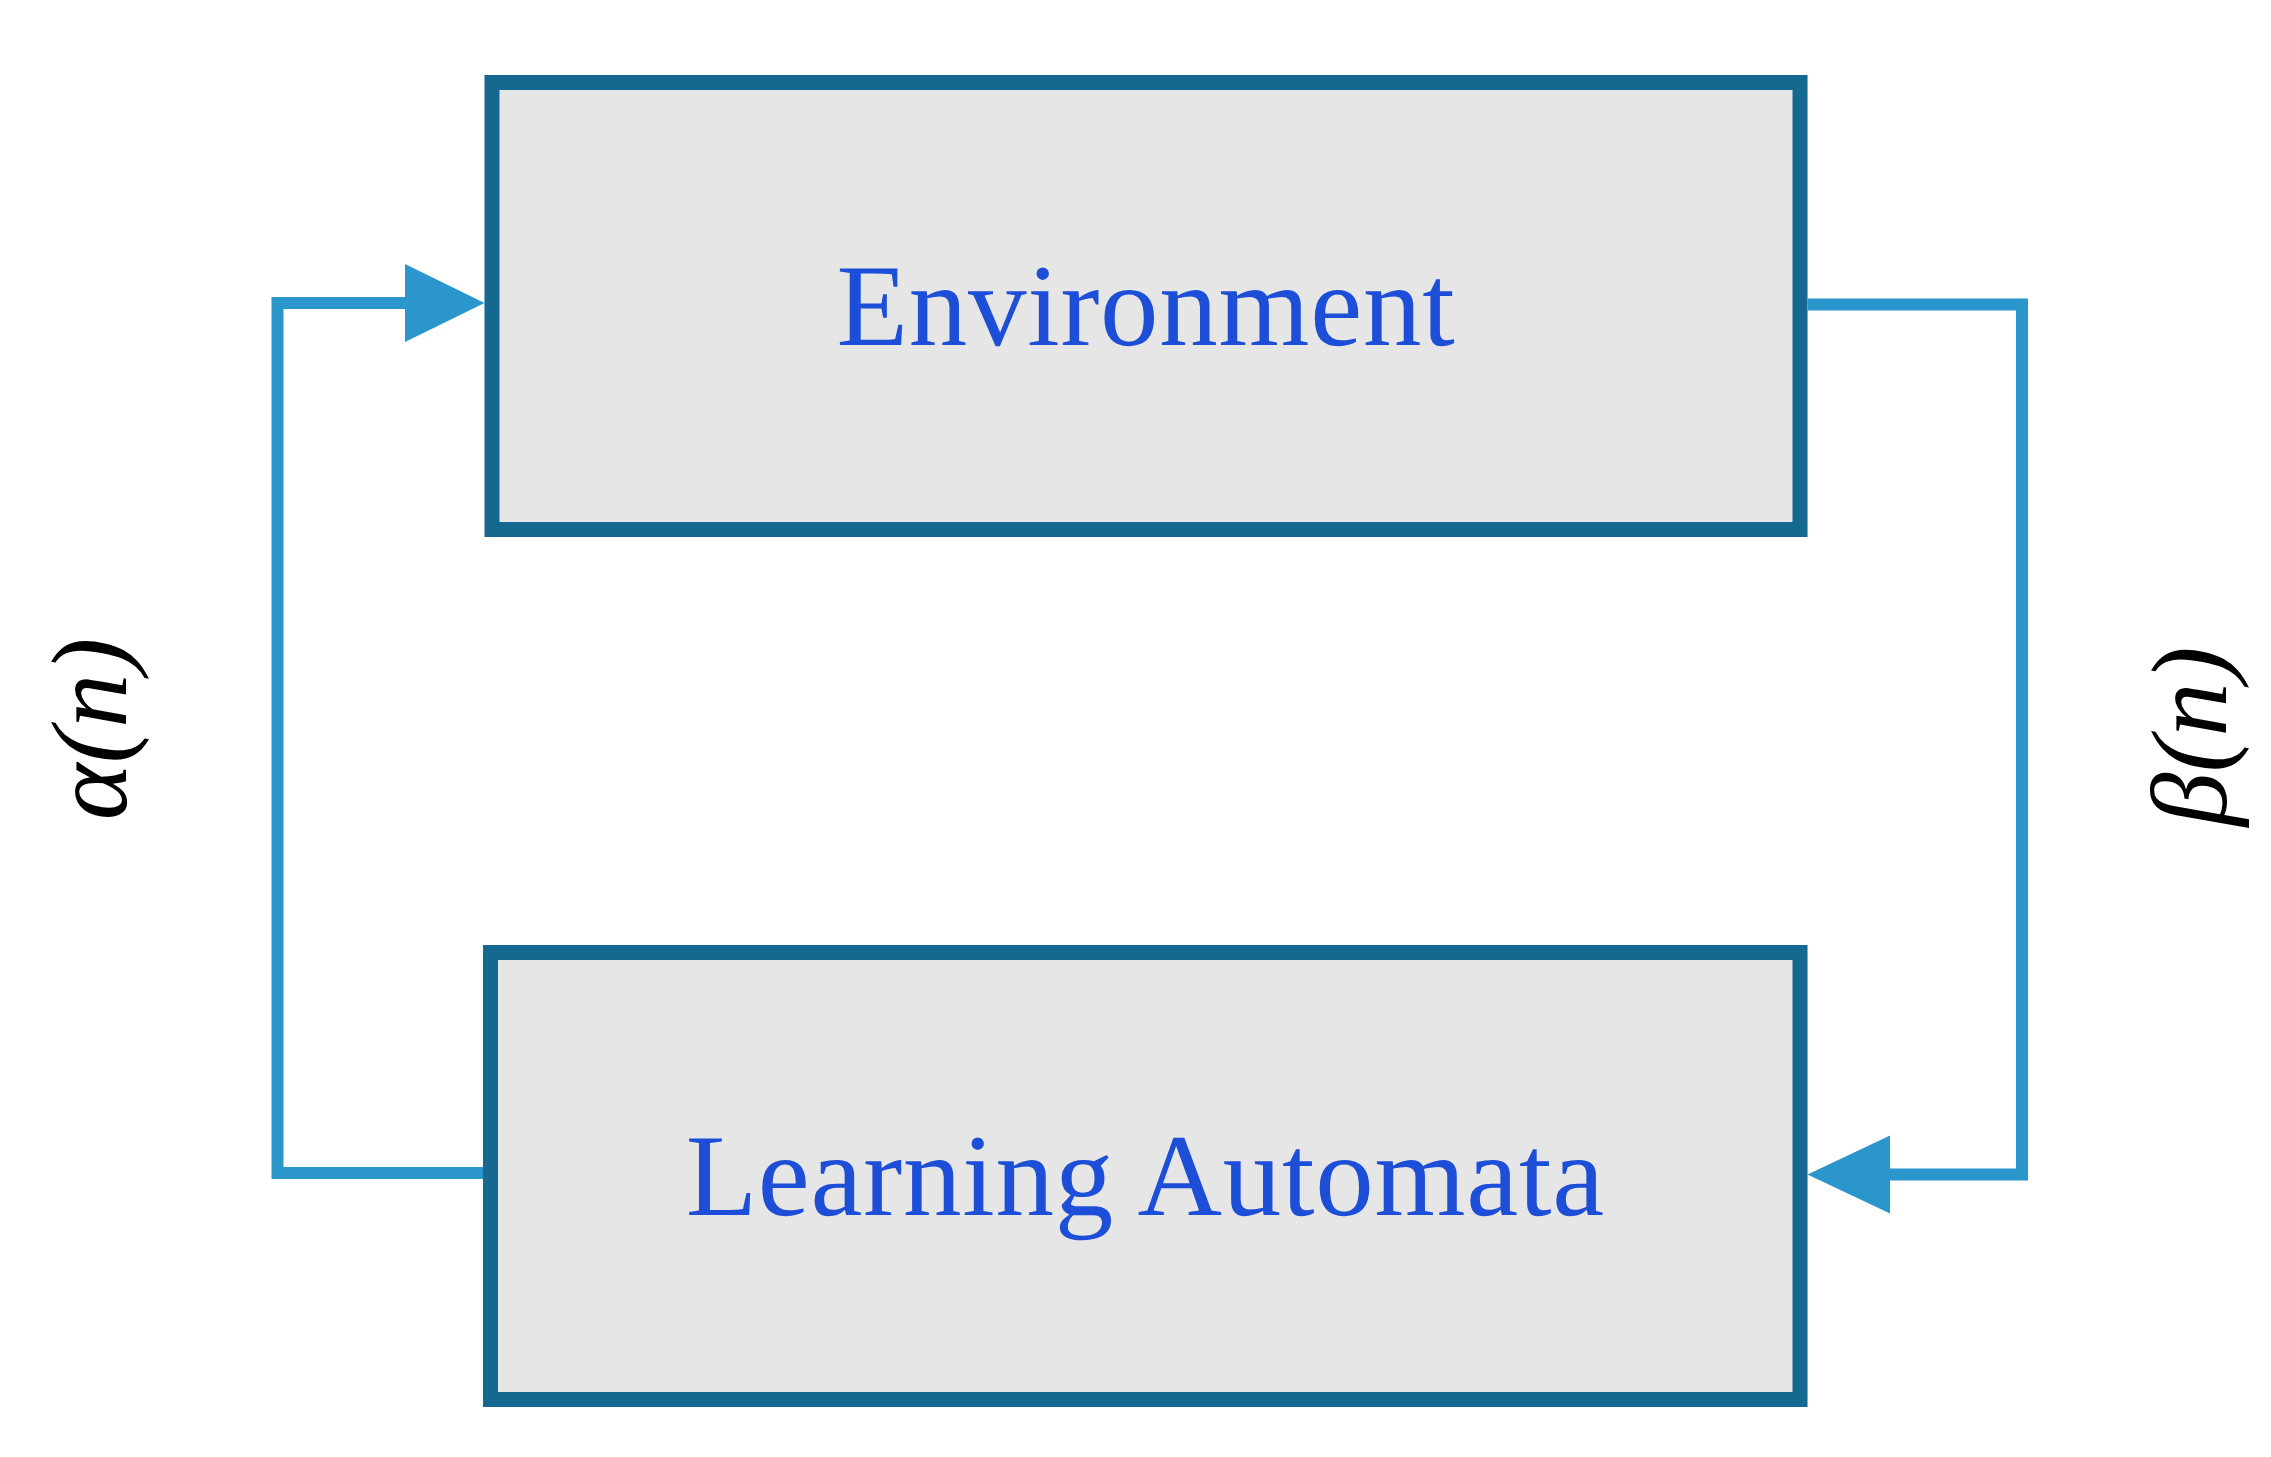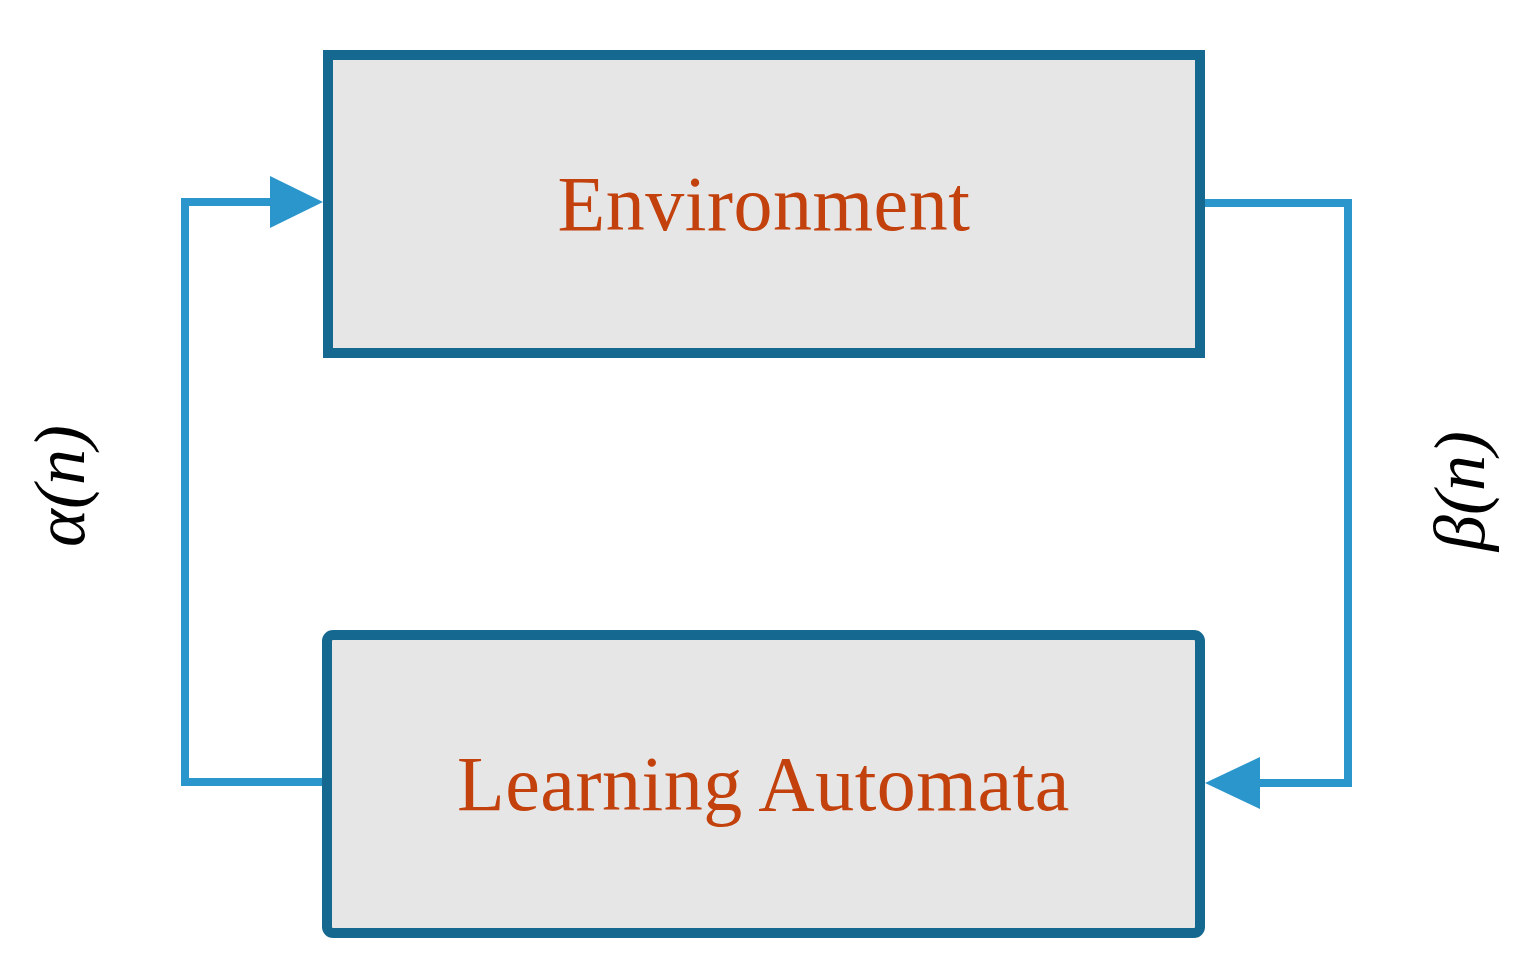--- a/index.html
+++ b/index.html
@@ -29,38 +29,37 @@
     box-sizing: border-box;
     background: #e6e6e6;
     border: 10px solid #15688f;
     display: flex;
     align-items: center;
     justify-content: center;
   }
   .node-label {
     font-family: "Liberation Serif", serif;
     font-size: 78px;
-    color: #c2410c;
+    color: #1d4ed8;
     line-height: 1;
     letter-spacing: 0.5px;
     white-space: nowrap;
     font-weight: 400;
   }
   #box-environment {
     left: 323px;
     top: 50px;
     width: 882px;
     height: 308px;
   }
   #box-learning-automata {
     left: 322px;
     top: 630px;
     width: 883px;
     height: 308px;
-    border-radius: 11px;
   }
   .edge-label {
     position: absolute;
     font-family: "Liberation Serif", serif;
     font-style: italic;
     font-size: 72px;
     color: #000000;
     line-height: 1;
     white-space: nowrap;
     transform-origin: center center;

